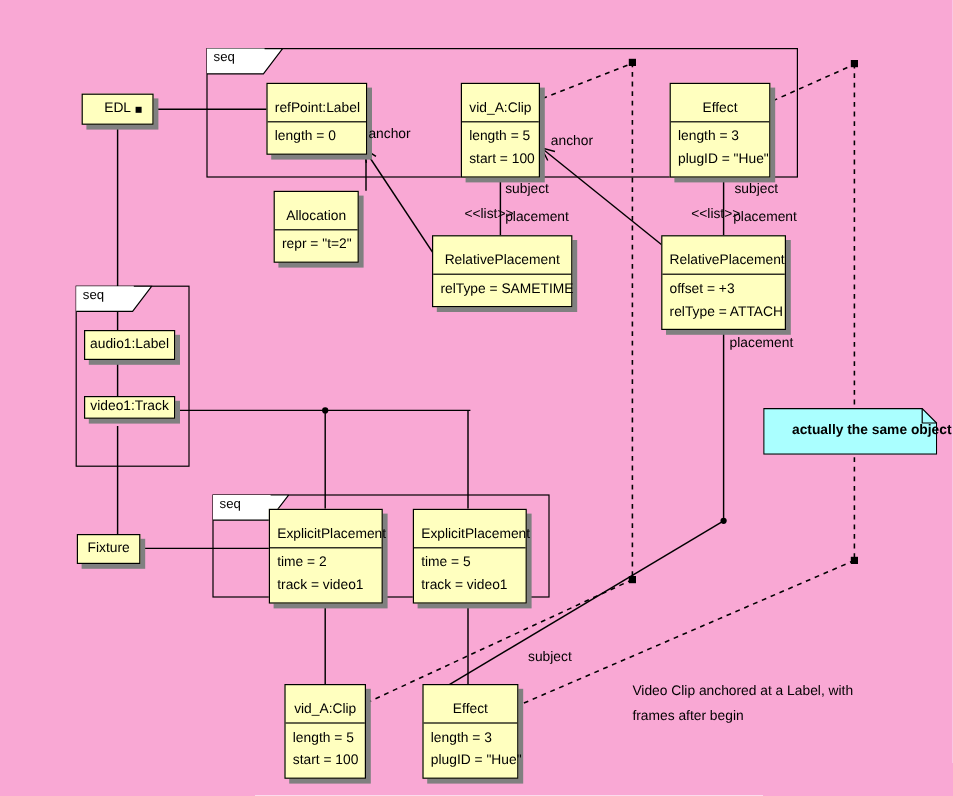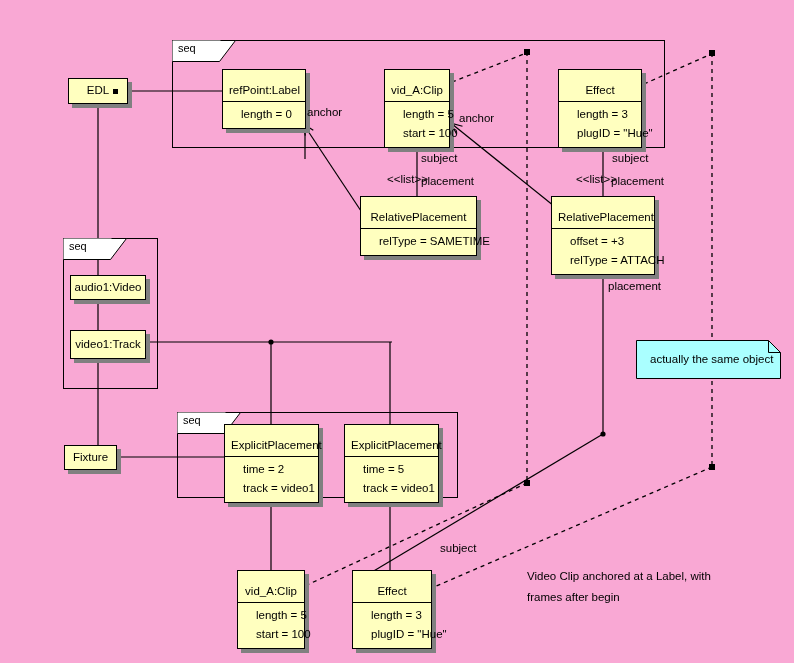--- a/index.html
+++ b/index.html
@@ -41,21 +41,21 @@
     text-align: center;
     padding: 14px 6px 4px 6px;
     border-bottom: 1px solid #000000;
     white-space: nowrap;
     line-height: 13px;
   }
   .obj .attrs {
     padding: 3px 0 4px 0;
   }
   .obj .attr {
-    padding: 2px 6px 3px 18px;
+    padding: 2px 6px 3px 6px;
     white-space: nowrap;
     line-height: 14px;
   }
   
   .obj.simple {
     display: flex;
     align-items: center;
     justify-content: center;
   }
   .obj.simple .hdr {
@@ -96,25 +96,26 @@
     color: #000000;
     line-height: 12px;
   }
   
   .note {
     position: absolute;
     z-index: 6;
   }
   .note .note-text {
     position: absolute;
-    left: 14px;
+    left: 24px;
     top: 13px;
     font-size: 11.5px;
     color: #000000;
     white-space: nowrap;
+    font-weight: bold;
   }
   
   .elabel {
     position: absolute;
     font-size: 11.5px;
     color: #000000;
     white-space: nowrap;
     z-index: 7;
     line-height: 13px;
   }
@@ -216,20 +217,26 @@
     <span class="edl-dot"></span>
   </div>
 
   <div class="obj" style="left:222px; top:69px; width:84px;">
     <div class="hdr">refPoint:Label</div>
     <div class="attrs">
       <div class="attr">length = 0</div>
     </div>
   </div>
 
+  <div class="obj" style="left:228px; top:159px; width:71px;">
+    <div class="hdr">Allocation</div>
+    <div class="attrs">
+      <div class="attr">repr = "t=2"</div>
+    </div>
+  </div>
 
   <div class="obj" style="left:384px; top:69px; width:66px;">
     <div class="hdr">vid_A:Clip</div>
     <div class="attrs">
       <div class="attr">length = 5</div>
       <div class="attr">start = 100</div>
     </div>
   </div>
 
   <div class="obj" style="left:558px; top:69px; width:84px;">
@@ -249,24 +256,24 @@
 
   <div class="obj" style="left:551px; top:196px; width:104px;">
     <div class="hdr">RelativePlacement</div>
     <div class="attrs">
       <div class="attr">offset = +3</div>
       <div class="attr">relType = ATTACH</div>
     </div>
   </div>
 
   <div class="obj simple" style="left:70px; top:275px; width:76px; height:25px;">
-    <div class="hdr">audio1:Video</div>
-  </div>
-
-  <div class="obj simple" style="left:70px; top:330px; width:76px; height:29px;">
+    <div class="hdr">audio1:Label</div>
+  </div>
+
+  <div class="obj simple" style="left:70px; top:330px; width:76px; height:19px;">
     <div class="hdr">video1:Track</div>
   </div>
 
   <div class="obj simple" style="left:64px; top:445px; width:53px; height:25px;">
     <div class="hdr">Fixture</div>
   </div>
 
   <div class="obj" style="left:224px; top:424px; width:95px;">
     <div class="hdr">ExplicitPlacement</div>
     <div class="attrs">

